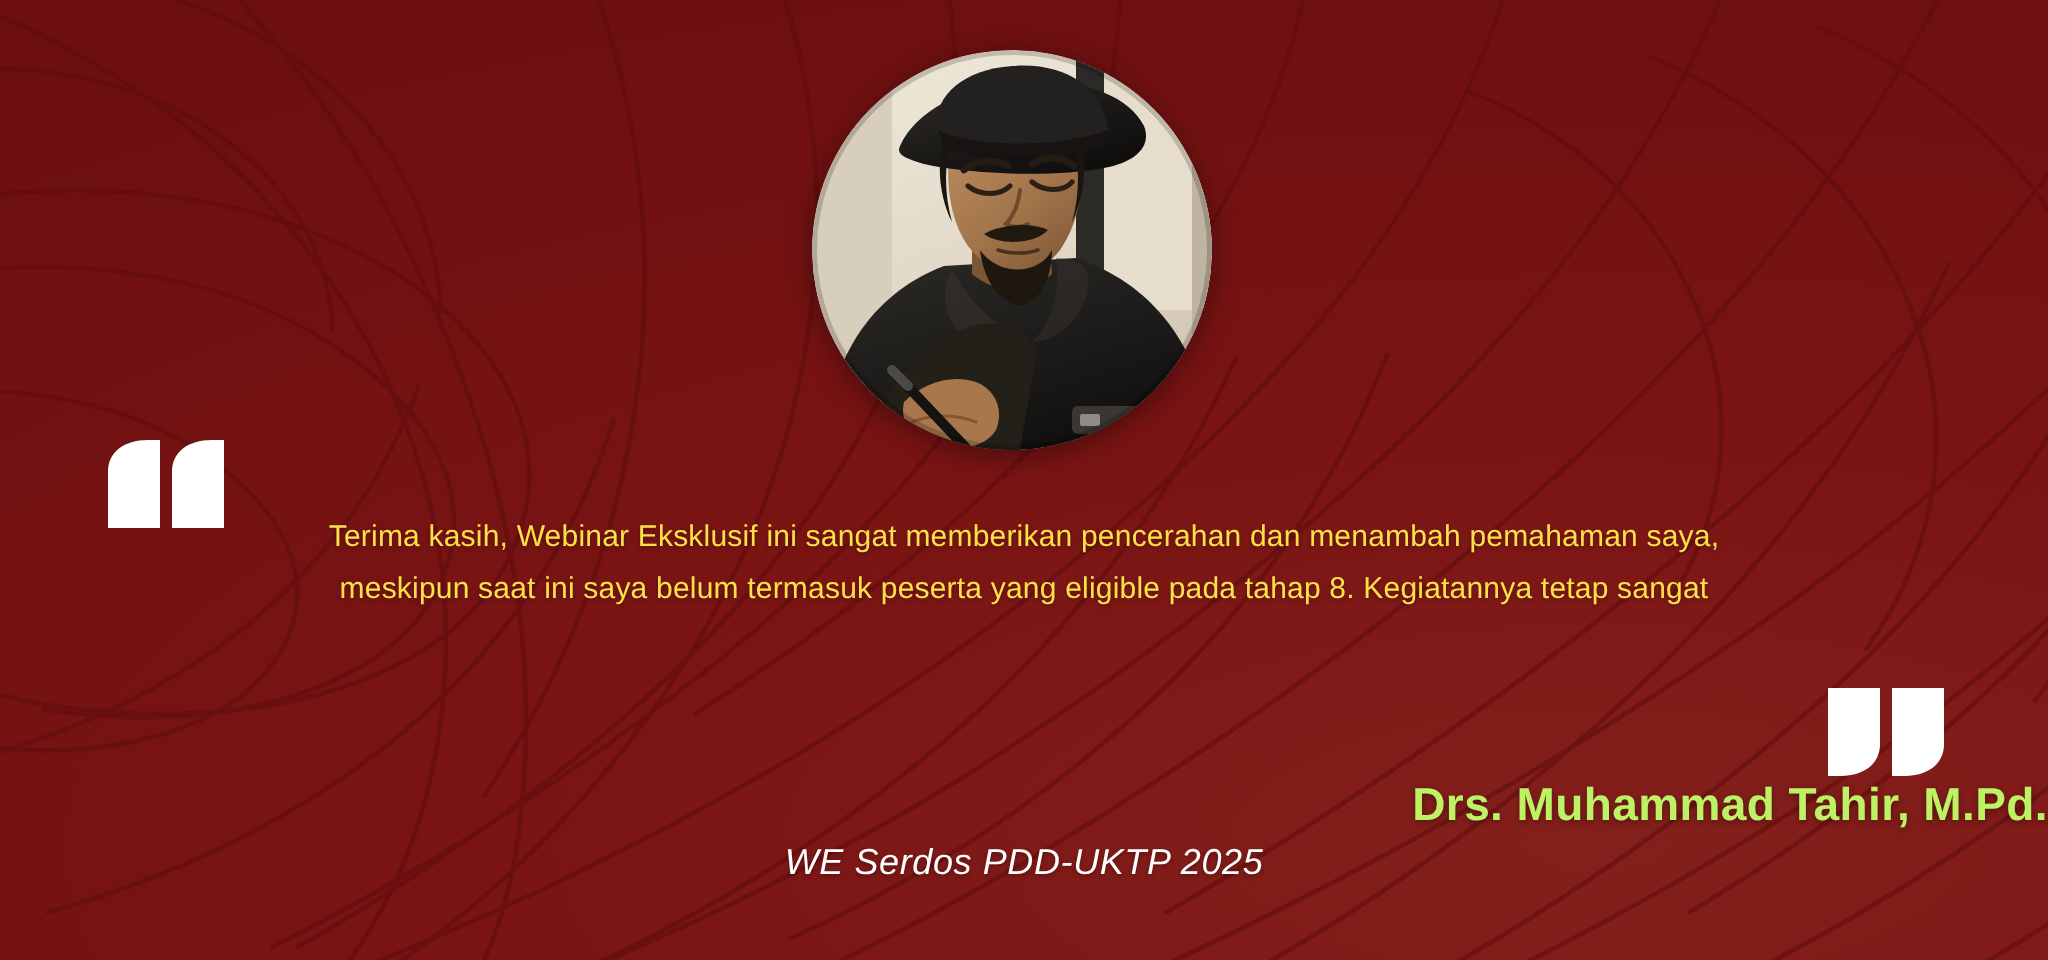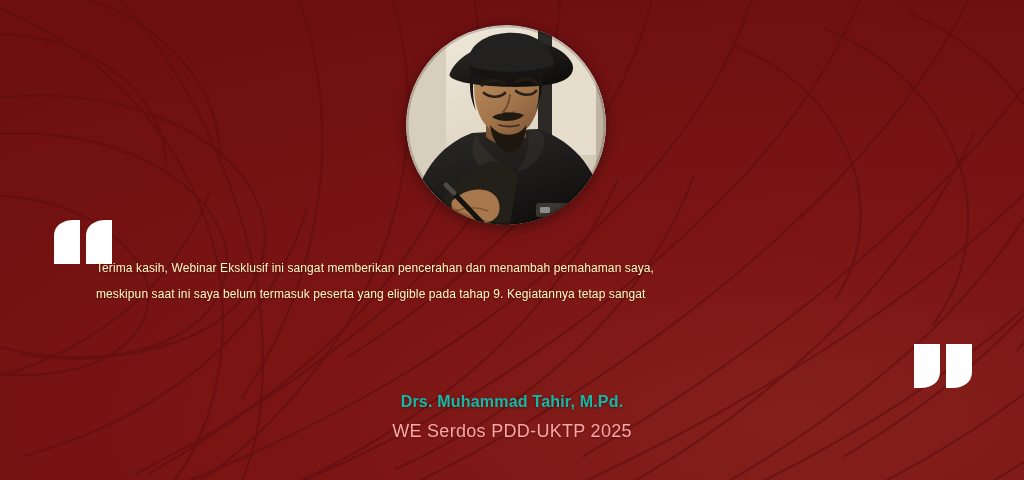--- a/index.html
+++ b/index.html
@@ -53,47 +53,50 @@
   .quote-open  { left: 54px;  top: 220px; }
   .quote-close { left: 912px; top: 344px; transform: rotate(180deg); }
   .quote-mark svg { display: block; width: 100%; height: 100%; }
 
   
   .quote-body {
     position: absolute;
     left: 96px;
     top: 256px;
     width: 832px;
-    color: #fef9c3;
-    font-size: 12px;
+    text-align: center;
+    color: #fde047;
+    font-size: 15px;
     line-height: 25.5px;
     letter-spacing: .1px;
     text-shadow: 0 1px 2px rgba(0,0,0,.30);
   }
 
   
   .attribution {
     position: absolute;
     left: 0;
     right: 0;
     top: 388px;
     text-align: center;
   }
   .author-name {
-    color: #14b8a6;
-    font-size: 16px;
+    color: #bef264;
+    font-size: 23px;
     font-weight: bold;
     letter-spacing: .2px;
     text-shadow: 0 1px 3px rgba(0,0,0,.38);
     line-height: 28px;
+    text-align: right;
   }
   .author-role {
     margin-top: 3px;
-    color: #fca5a5;
+    color: #ffffff;
     font-size: 18px;
+    font-style: italic;
     letter-spacing: .3px;
     text-shadow: 0 1px 2px rgba(0,0,0,.30);
     line-height: 24px;
   }
 </style>
 </head>
 <body>
 
 <div id="testimonial-card">
 
@@ -228,21 +231,21 @@
   </div>
 
   <div class="quote-mark quote-close">
     <svg viewBox="0 0 60 44" aria-hidden="true">
       <path d="M0,44 L0,16 C0,6 8,0 20,0 L26,0 L26,44 Z M32,44 L32,16 C32,6 40,0 52,0 L58,0 L58,44 Z" fill="#ffffff"></path>
     </svg>
   </div>
 
   <div class="quote-body">
     <div>Terima kasih, Webinar Eksklusif ini sangat memberikan pencerahan dan menambah pemahaman saya,</div>
-    <div>meskipun saat ini saya belum termasuk peserta yang eligible pada tahap 9. Kegiatannya tetap sangat</div>
+    <div>meskipun saat ini saya belum termasuk peserta yang eligible pada tahap 8. Kegiatannya tetap sangat</div>
   </div>
 
   <div class="attribution">
     <div class="author-name">Drs. Muhammad Tahir, M.Pd.</div>
     <div class="author-role">WE Serdos PDD-UKTP 2025</div>
   </div>
 
 </div>
 
 </body></html>

